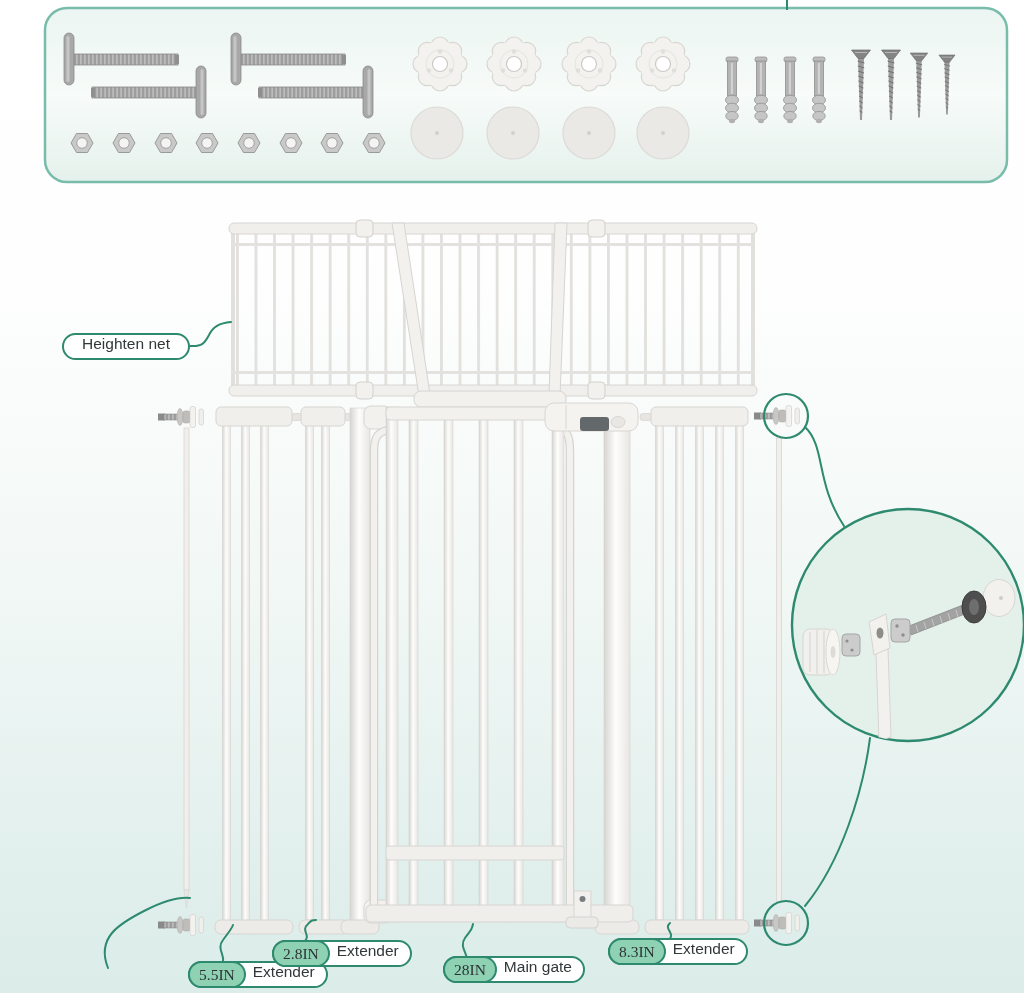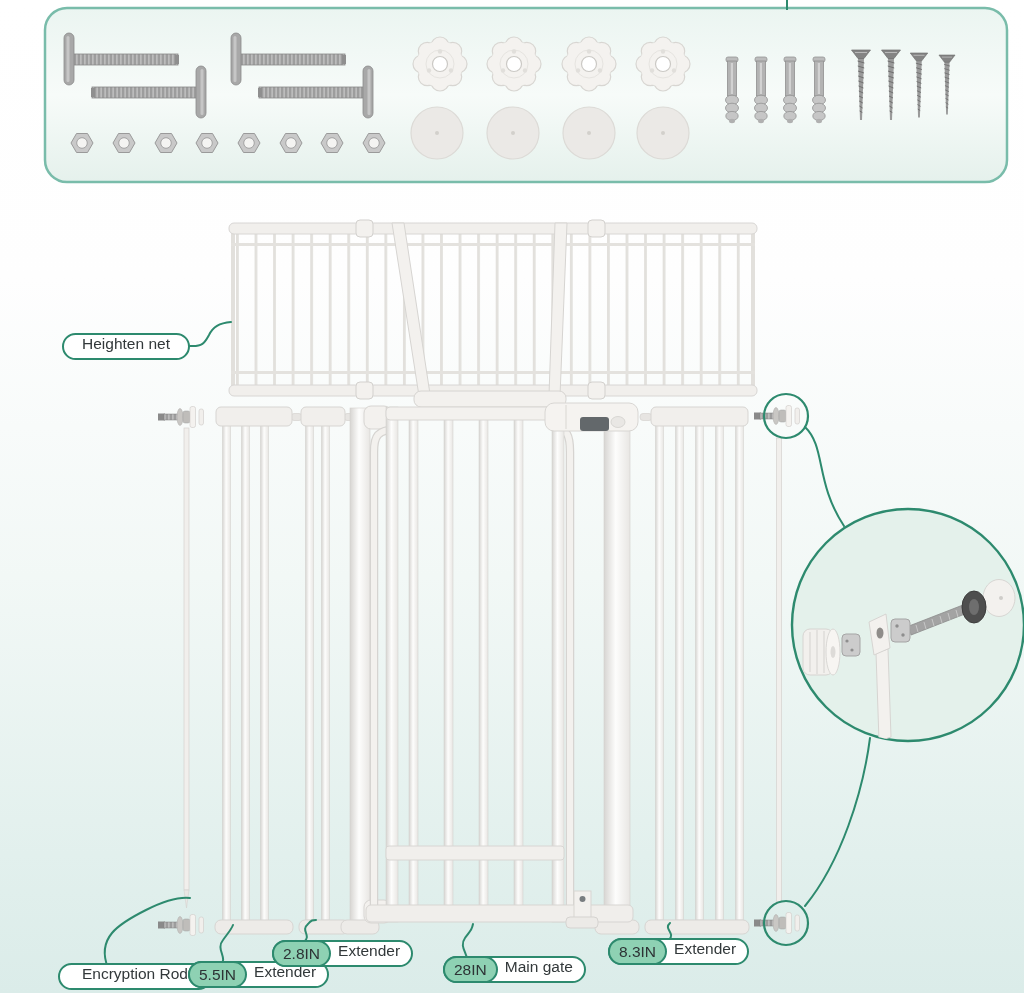--- a/index.html
+++ b/index.html
@@ -11,21 +11,21 @@
   svg{position:absolute;left:0;top:0;}
   .pill{
     position:absolute;display:flex;align-items:flex-start;box-sizing:border-box;
     background:#ffffff;border:2px solid #2d8a6e;border-radius:999px;height:27px;
     font-size:15.5px;color:#32383a;padding:0 11px;white-space:nowrap;
   }
   .pill.center{justify-content:center;}
   .badge{
     display:flex;align-items:center;justify-content:center;box-sizing:border-box;
     background:#8ed1b3;border:2px solid #2d8a6e;border-radius:999px;height:27px;
-    margin:-2px 7px -2px -13px;padding:0 9px;color:#2d3335;
+    margin:-2px 7px -2px -13px;padding:0 9px;color:#2d3335;font-family:Liberation Serif, serif;
   }
 </style>
 </head>
 <body>
 
 <div class="stage">
 <svg width="1024" height="993" viewBox="0 0 1024 993">
   <defs>
     <linearGradient id="panelGrad" x1="0" y1="0" x2="0" y2="1">
       <stop offset="0" stop-color="#ebf5f1"></stop>
@@ -289,23 +289,20 @@
         <ellipse cx="833" cy="652" rx="2.5" ry="6" fill="#dddbd8"></ellipse>
       </g>
     </g>
   </g>
 </svg>
 
 <div class="pill center" style="left:62px;top:333px;width:128px;">
   <span>Heighten net</span>
 </div>
 
-<div class="pill center" style="left:58px;top:963px;width:154px;">
-  <span>Encryption Rod</span>
-</div>
 
 <div class="pill" style="left:188px;top:961px;">
   <span class="badge">5.5IN</span>
   <span>Extender</span>
 </div>
 
 <div class="pill" style="left:272px;top:940px;">
   <span class="badge">2.8IN</span>
   <span>Extender</span>
 </div>

